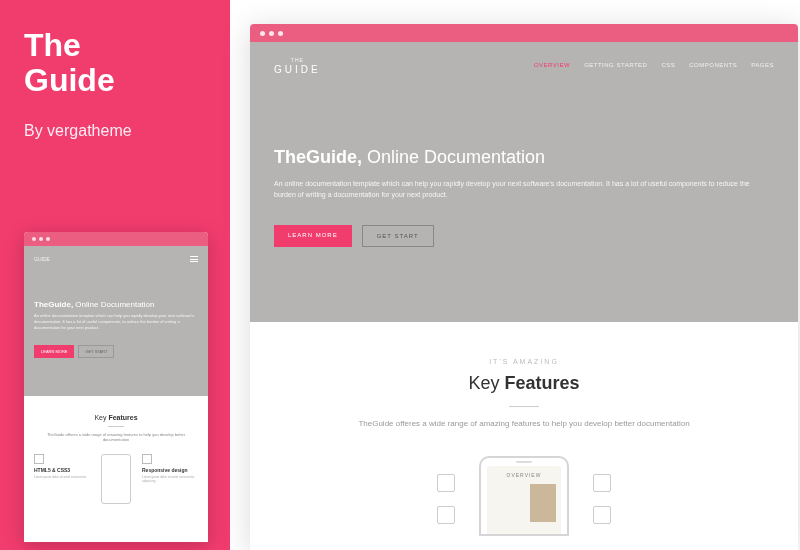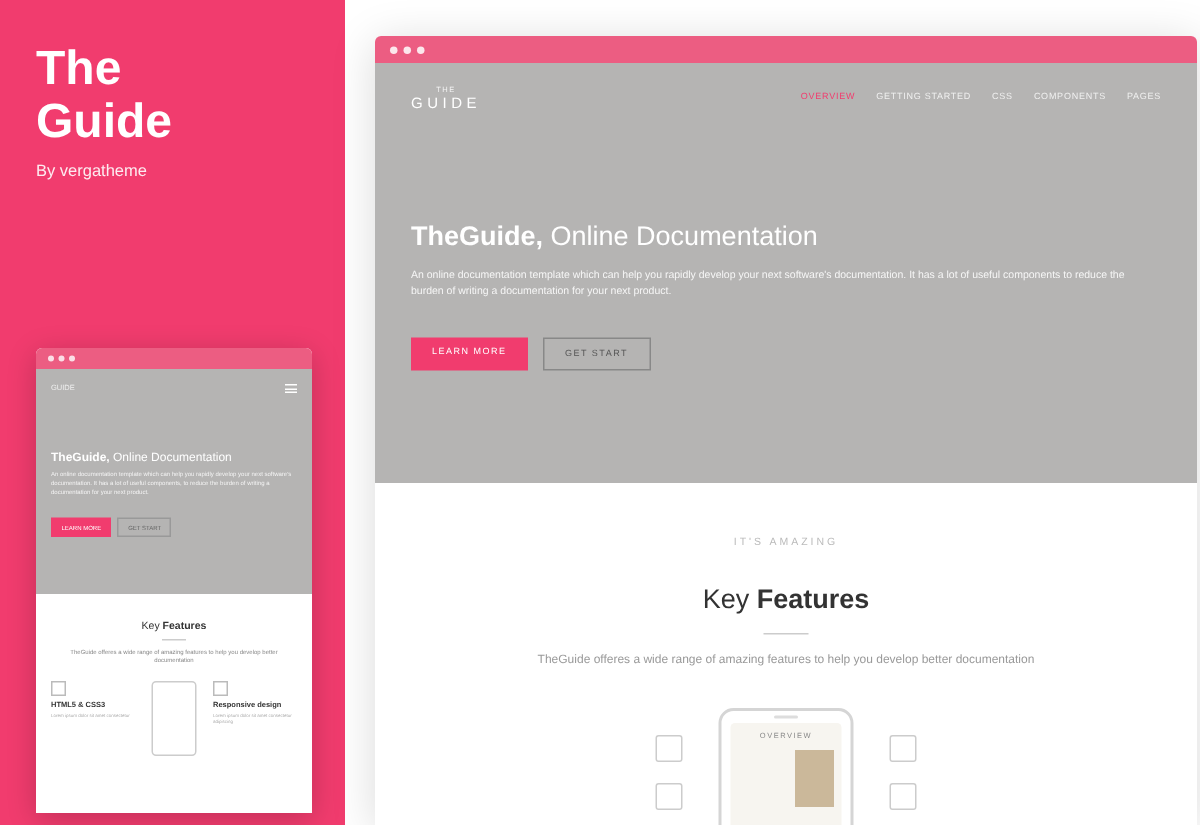--- a/index.html
+++ b/index.html
@@ -1,21 +1,21 @@
 <!DOCTYPE html>
 <html><head>
 <meta charset="utf-8">
 <style>
 *{margin:0;padding:0;box-sizing:border-box}
 body{font-family:-apple-system,BlinkMacSystemFont,"Segoe UI",sans-serif;background:#fff;width:800px;height:550px;overflow:hidden;position:relative}
 .sidebar{position:absolute;left:0;top:0;width:230px;height:550px;background:#f13c6e}
 .title-block{padding:28px 24px 8px}
 .title{color:#fff;font-size:32px;font-weight:700;line-height:1.1}
 .subtitle{color:#fff;font-size:18px;font-weight:300;margin-top:4px}
-.byline{color:#fff;font-size:11px;font-weight:300;margin-top:10px;opacity:.9}
+.byline{color:#fff;font-size:16px;font-weight:300;margin-top:24px;opacity:.9}
 .mobile-preview{position:absolute;left:24px;top:232px;width:184px;height:310px;background:#fff;border-radius:4px 4px 0 0;overflow:hidden;box-shadow:0 4px 20px rgba(0,0,0,.2)}
 .mobile-bar{height:14px;background:#ec5d82;display:flex;align-items:center;padding-left:8px;gap:3px}
 .dot{width:4px;height:4px;border-radius:50%;background:#fff;opacity:.8}
 .mobile-hero{height:150px;background:#b5b4b3;position:relative;padding:10px}
 .mobile-nav{display:flex;justify-content:space-between;align-items:center;font-size:5px;color:#fff}
 .mobile-logo{font-size:5px;color:#fff;opacity:.8}
 .mobile-burger{width:8px;height:6px;display:flex;flex-direction:column;justify-content:space-between}
 .mobile-burger span{height:1px;background:#fff}
 .mobile-heading{margin-top:38px;font-size:8px;color:#fff}
 .mobile-heading b{font-weight:700}
@@ -49,21 +49,21 @@
 .dmenu .active{color:#f13c6e;opacity:1}
 .dheading{margin-top:72px;font-size:18px;color:#fff;font-weight:300}
 .dheading b{font-weight:700}
 .ddesc{font-size:7px;color:#fff;opacity:.88;margin-top:10px;line-height:1.7;max-width:480px}
 .dbtns{display:flex;gap:10px;margin-top:24px}
 .dbtn{font-size:6px;padding:7px 14px;letter-spacing:1px;cursor:pointer}
 .dbtn.p{background:#f13c6e;color:#fff;border:none}
 .dbtn.s{background:transparent;border:1px solid #888;color:#555}
 .desktop-features{padding:36px 24px;text-align:center}
 .df-over{font-size:7px;color:#bbb;letter-spacing:2px}
-.df-title{font-size:18px;color:#333;margin-top:24px;font-weight:300}
+.df-title{font-size:18px;color:#333;margin-top:8px;font-weight:300}
 .df-title b{font-weight:700}
 .df-line{width:30px;height:1px;background:#ccc;margin:12px auto}
 .df-sub{font-size:8px;color:#999}
 .df-phone{width:90px;height:80px;border:2px solid #d5d5d5;border-radius:10px 10px 0 0;margin:28px auto 0;position:relative;padding:8px 6px 0}
 .df-phone-inner{width:100%;height:100%;background:#f7f5f0;border-radius:3px 3px 0 0;padding:6px;position:relative;overflow:hidden}
 .df-ov{font-size:5px;color:#888;letter-spacing:1px}
 .df-side-icons{position:absolute;left:-44px;top:16px;display:flex;flex-direction:column;gap:14px}
 .df-side-icons2{position:absolute;right:-44px;top:16px;display:flex;flex-direction:column;gap:14px}
 .df-si{width:18px;height:18px;border:1px solid #ccc;border-radius:2px}
 .df-content-blk{position:absolute;right:5px;top:18px;width:26px;height:38px;background:#cbb89a}

